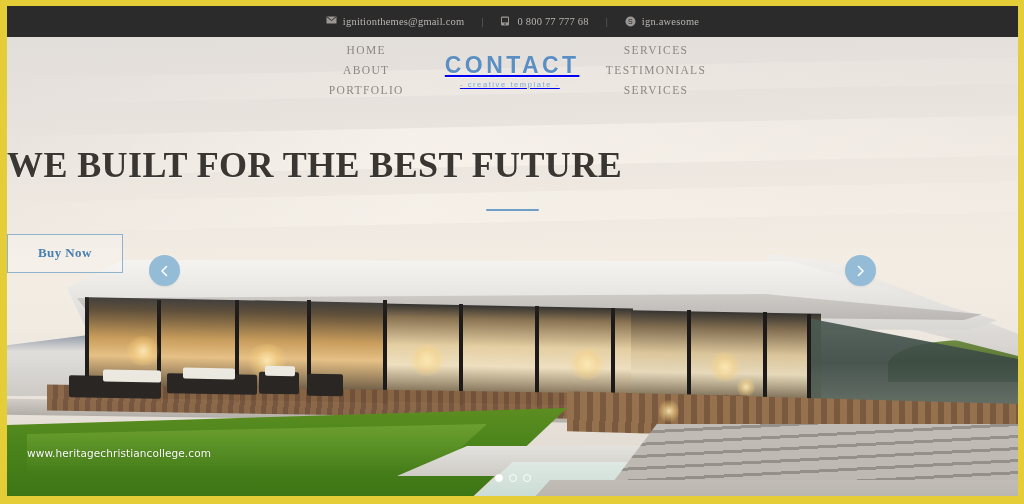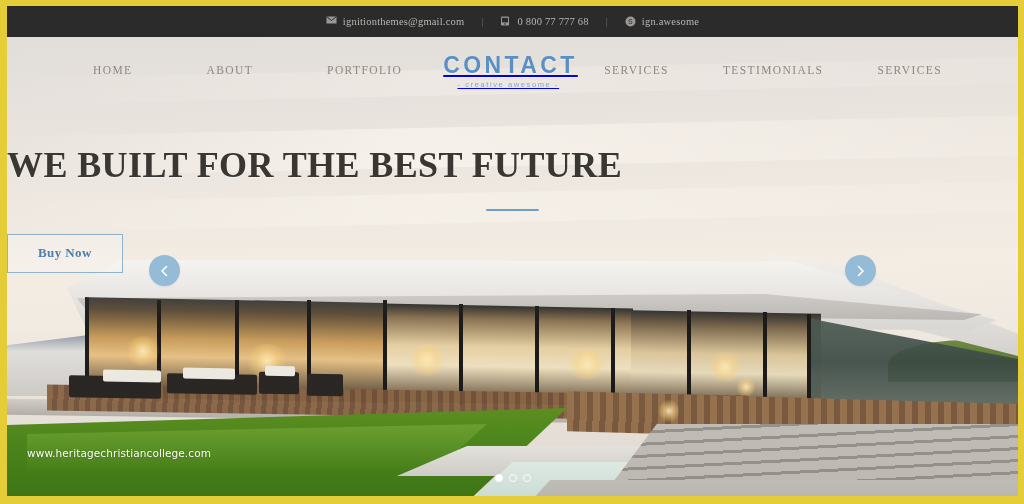--- a/index.html
+++ b/index.html
@@ -78,22 +78,22 @@
     color:#8d8782;
     font-family:"Liberation Serif", serif;
     font-size:11.5px;
     letter-spacing:1.4px;
     text-decoration:none;
     white-space:nowrap;
     padding:4px 0;
   }
   .nav-left .nav-link { margin:0 37px; }
   .nav-right .nav-link { margin:0 27px; }
-  .nav-left { margin-right:4px; }
-  .nav-right { margin-left:4px; }
+  .nav-left { margin-right:4px;flex-direction:column; }
+  .nav-right { margin-left:4px;flex-direction:column; }
 
   #logo {
     text-align:center;
     width:130px;
     line-height:1;
     margin-top:2px;
   }
   #logo .logo-main {
     display:block;
     color:#5b8fc4;
@@ -489,21 +489,21 @@
 
     <div id="nav">
       <div class="nav-side nav-left">
         <a class="nav-link" href="#">HOME</a>
         <a class="nav-link" href="#">ABOUT</a>
         <a class="nav-link" href="#">PORTFOLIO</a>
       </div>
 
       <a id="logo" href="#">
         <span class="logo-main">CONTACT</span>
-        <span class="logo-sub">- creative awesome -</span>
+        <span class="logo-sub">- creative template -</span>
       </a>
 
       <div class="nav-side nav-right">
         <a class="nav-link" href="#">SERVICES</a>
         <a class="nav-link" href="#">TESTIMONIALS</a>
         <a class="nav-link" href="#">SERVICES</a>
       </div>
     </div>
 
   </div>

